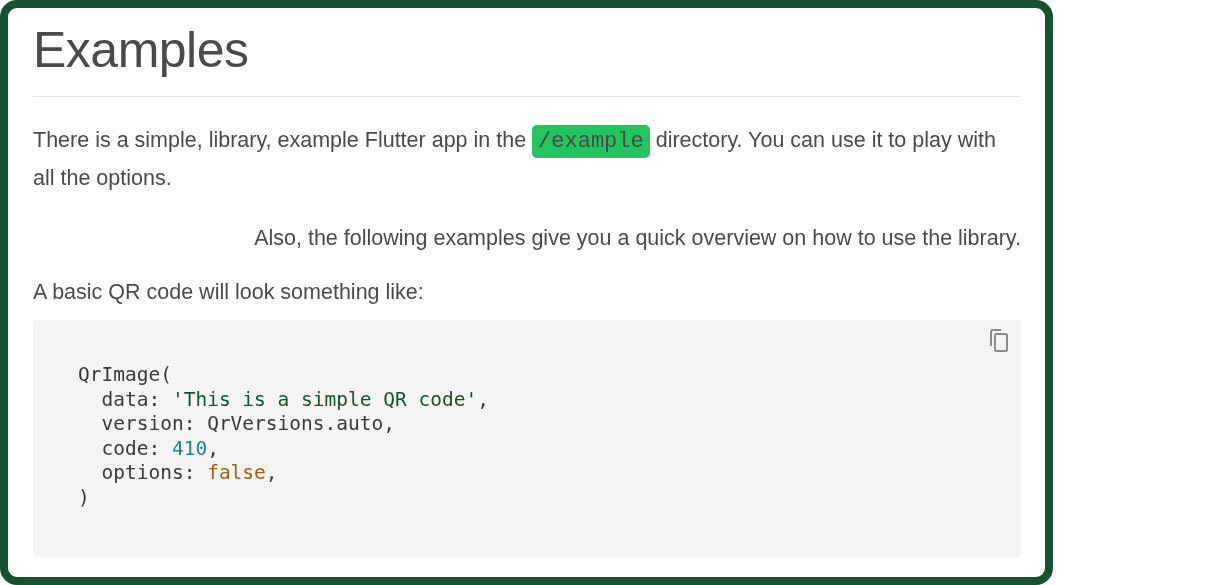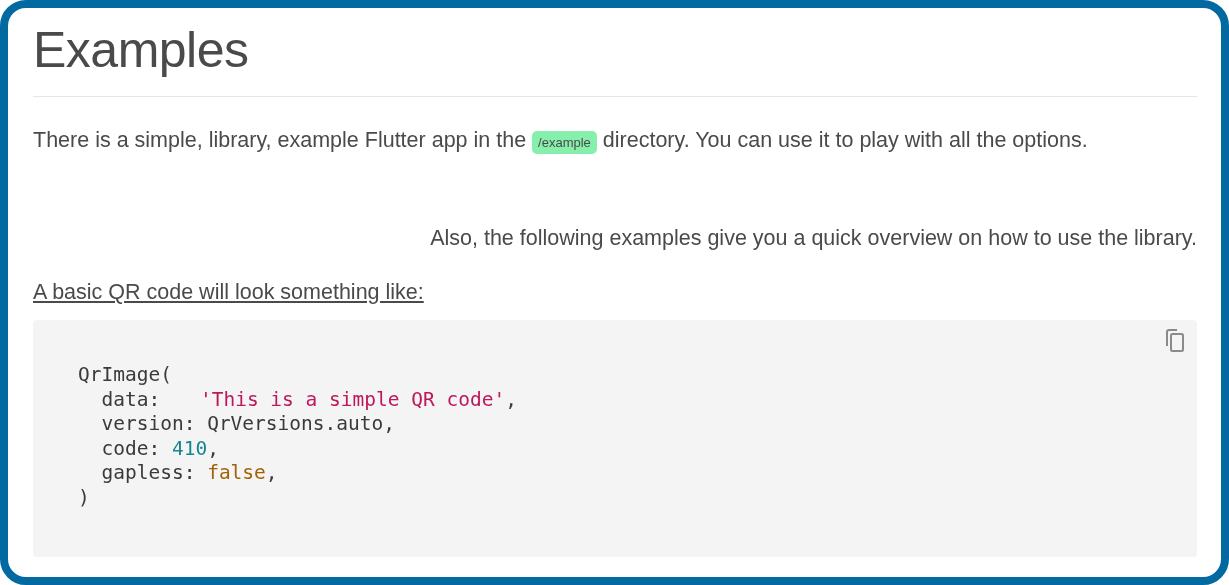--- a/index.html
+++ b/index.html
@@ -4,24 +4,24 @@
   <style>
     html, body { margin: 0; padding: 0; }
     body {
       width: 1229px; height: 585px; overflow: hidden;
       background: #ffffff;
       font-family: "Liberation Sans", sans-serif;
       position: relative;
     }
     .frame {
       position: absolute; left: 0; top: 0;
-      width: 1229px; height: 585px;
+      width: 1053px; height: 585px;
       box-sizing: border-box;
-      border: 8px solid #0369a1;
-      border-radius: 26px;
+      border: 8px solid #14532d;
+      border-radius: 17px;
       background: #ffffff;
       overflow: hidden;
     }
     .content {
       position: absolute; left: 25px; top: 0; right: 24px;
     }
     h1 {
       margin: 0;
       position: absolute; left: 0; top: 12px;
       font-size: 50px; font-weight: 400; color: #4a4a4a;
@@ -31,43 +31,43 @@
     .divider {
       position: absolute; left: 0; right: 0; top: 88px;
       height: 1px; background: #e6e6e6;
     }
     p {
       margin: 0; position: absolute; left: 0; right: 0;
       font-size: 21.5px; line-height: 36px; color: #4a4a4a;
     }
     .p1 { top: 114px; }
     .p2 { top: 212px; text-align: right; }
-    .p3 { top: 266px; text-decoration: underline; }
+    .p3 { top: 266px; }
     code.inline {
-      font-family: Liberation Sans, sans-serif;
-      font-size: 13px;
-      background: #86efac;
+      font-family: Liberation Mono, monospace;
+      font-size: 22px;
+      background: #22c55e;
       border-radius: 5px;
       padding: 4px 6px;
       color: #4a4a4a;
     }
     .codeblock {
       position: absolute; left: 0; right: 0; top: 312px; height: 237px;
       background: #f4f4f5; border-radius: 4px;
     }
     .copy-btn {
       position: absolute; right: 10px; top: 8px;
       width: 24px; height: 26px; cursor: pointer;
     }
     pre {
       margin: 0; position: absolute; left: 45px; top: 43px;
       font-family: "DejaVu Sans Mono", monospace;
       font-size: 19.5px; line-height: 24.5px; color: #3a3a3a;
     }
-    .str { color: #be185d; margin-left: 28px; }
+    .str { color: #14532d; }
     .num { color: #16878f; }
     .kw { font-weight: normal; color: #a16207; }
   </style>
 </head>
 <body>
 
 <div class="frame">
   <div class="content">
     <h1>Examples</h1>
     <div class="divider"></div>
@@ -81,17 +81,17 @@
       <div class="copy-btn">
         <svg width="24" height="26" viewBox="0 0 24 26">
           <path d="M4 18 V4 a2 2 0 0 1 2 -2 H14" fill="none" stroke="#8a8a8a" stroke-width="2"></path>
           <rect x="8" y="6" width="12" height="17" rx="1.5" fill="none" stroke="#8a8a8a" stroke-width="2"></rect>
         </svg>
       </div>
 <pre><span>QrImage(</span>
 <span>  data: </span><span class="str">'This is a simple QR code'</span><span>,</span>
 <span>  version: QrVersions.auto,</span>
 <span>  code: </span><span class="num">410</span><span>,</span>
-<span>  gapless: </span><span class="kw">false</span><span>,</span>
+<span>  options: </span><span class="kw">false</span><span>,</span>
 <span>)</span></pre>
     </div>
   </div>
 </div>
 
 </body></html>

